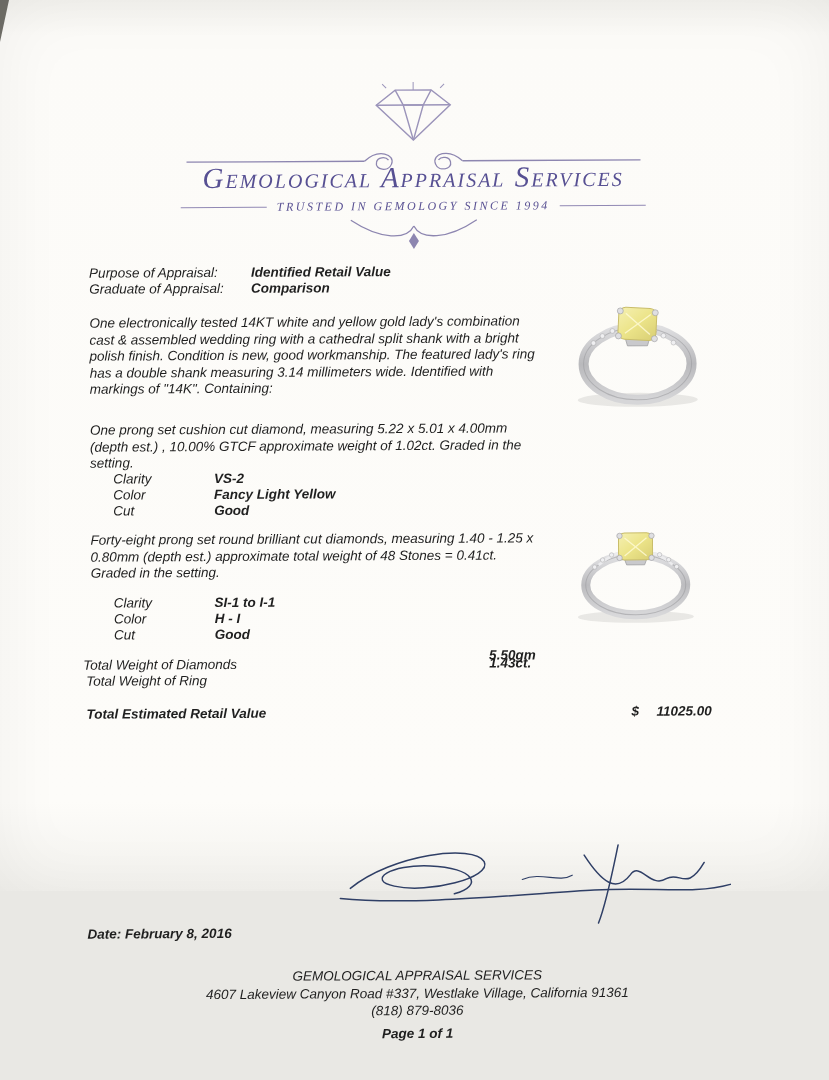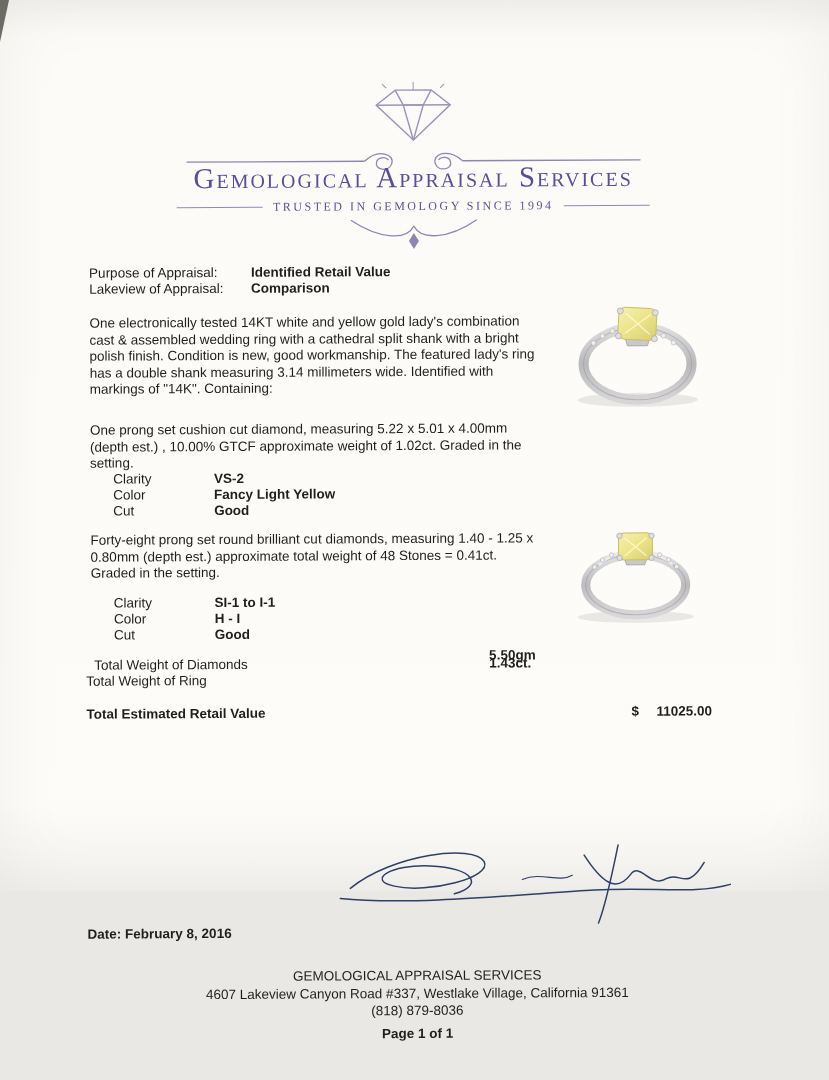--- a/index.html
+++ b/index.html
@@ -7,20 +7,21 @@
     width:829px;height:1080px;
     background:#e9e8e4;
     font-family:"Liberation Sans", sans-serif;
     color:#222;
     overflow:hidden;
   }
   #scan{
     position:relative;width:829px;height:891px;
     background:linear-gradient(180deg,#f4f3ef 0%, #fcfbf8 4%, #fdfcf9 90%, #f3f2ee 100%);
     box-shadow:inset 0 0 70px rgba(0,0,0,0.05);
+    font-style:italic;
   }
   #corner-artifact{
     position:absolute;left:0;top:0;width:9px;height:42px;
     background:#55534c;clip-path:polygon(0 0,100% 0,0 100%);
     opacity:.85;
   }
   .tilt{position:absolute;inset:0;transform:rotate(-0.3deg);}
   .abs{position:absolute;}
   .body-txt{font-size:13.5px;line-height:16.5px;color:#1f1f1f;}
   .b{font-weight:bold;}
@@ -93,21 +94,21 @@
         <path d="M138,6 C108,26 82,26 75,12"></path>
         <path d="M75,19 l5,8 -5,8 -5,-8 z" fill="#8d86b0" stroke="none"></path>
       </svg>
     </div>
 
     <div class="abs body-txt" style="left:90px;top:264px;">
       <span class="kv-label" style="width:158px;">Purpose of Appraisal:</span>
       <span class="b">Identified Retail Value</span>
     </div>
     <div class="abs body-txt" style="left:90px;top:280px;">
-      <span class="kv-label" style="width:158px;">Lakeview of Appraisal:</span>
+      <span class="kv-label" style="width:158px;">Graduate of Appraisal:</span>
       <span class="b">Comparison</span>
     </div>
 
     <div class="abs body-txt" style="left:90px;top:314px;width:448px;">One electronically tested 14KT white and yellow gold lady's combination cast &amp; assembled wedding ring with a cathedral split shank with a bright polish finish. Condition is new, good workmanship. The featured lady's ring has a double shank measuring 3.14 millimeters wide. Identified with markings of "14K".  Containing:</div>
 
     <div class="abs ring-fig" style="left:556px;top:303px;">
       <svg width="165" height="108" viewBox="0 0 165 108">
         <defs>
           <linearGradient id="stoneY1" x1="0" y1="0" x2="1" y2="1">
             <stop offset="0" stop-color="#f5f0b2"></stop>
@@ -208,21 +209,21 @@
       <div style="height:16px;">
         <span class="kv-label" style="width:97px;">Color</span>
         <span class="b">H - I</span>
       </div>
       <div style="height:16px;">
         <span class="kv-label" style="width:97px;">Cut</span>
         <span class="b">Good</span>
       </div>
     </div>
 
-    <div class="abs body-txt" style="left:93px;top:656px;">
+    <div class="abs body-txt" style="left:82px;top:656px;">
       <span>Total Weight of Diamonds</span>
     </div>
     <div class="abs body-txt b" style="left:488px;top:656px;">1.43ct.</div>
 
     <div class="abs body-txt" style="left:85px;top:672px;">
       <span>Total Weight of Ring</span>
     </div>
     <div class="abs body-txt b" style="left:488px;top:648px;">5.50gm</div>
 
     <div class="abs body-txt b" style="left:85px;top:705px;text-align:right;">Total Estimated Retail Value</div>

